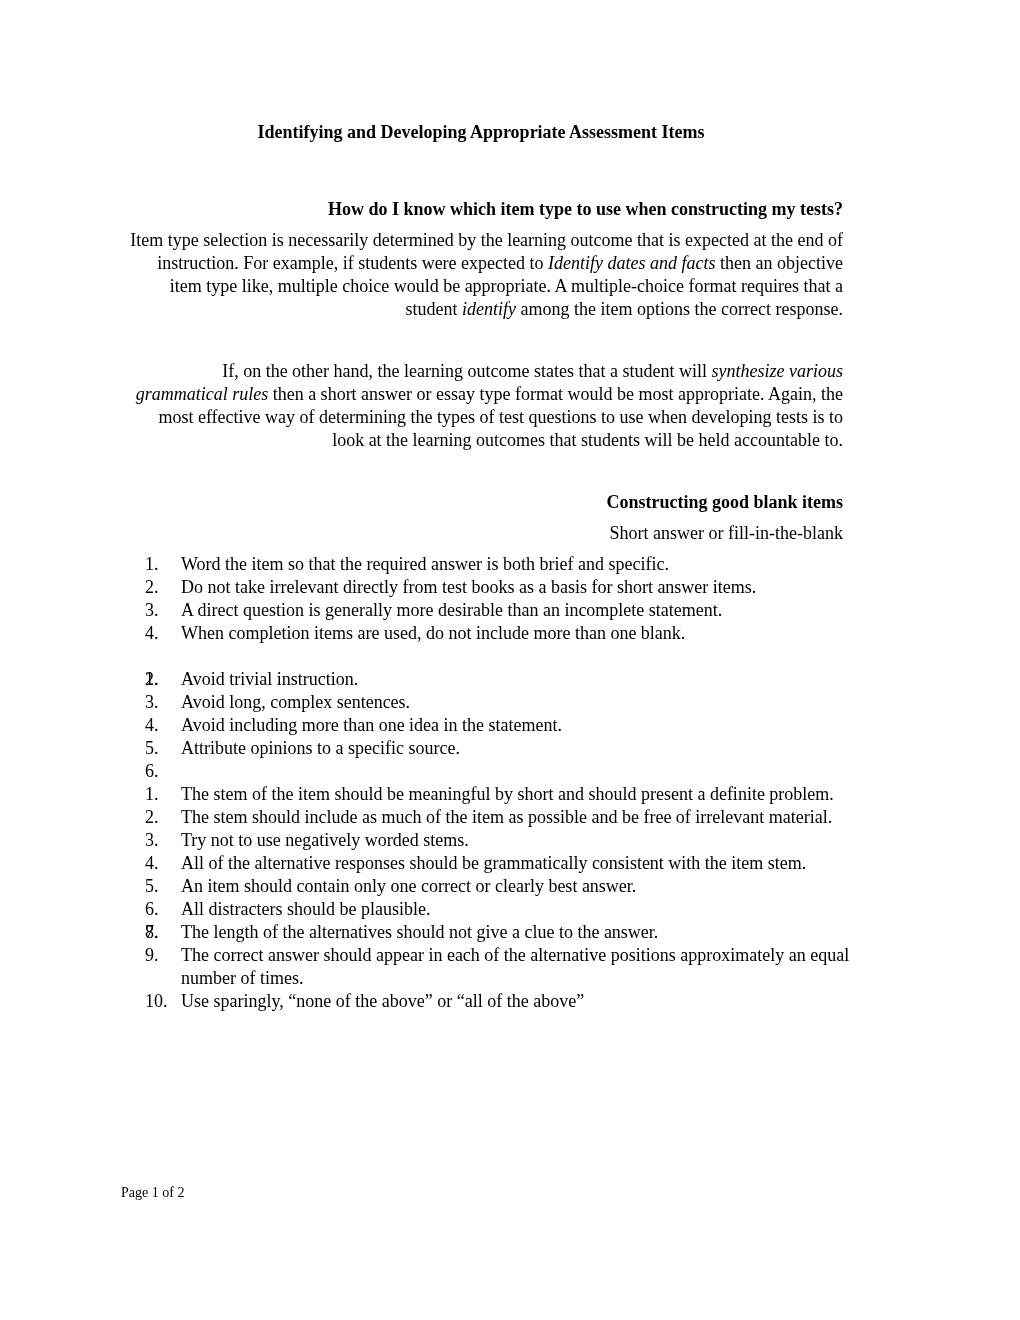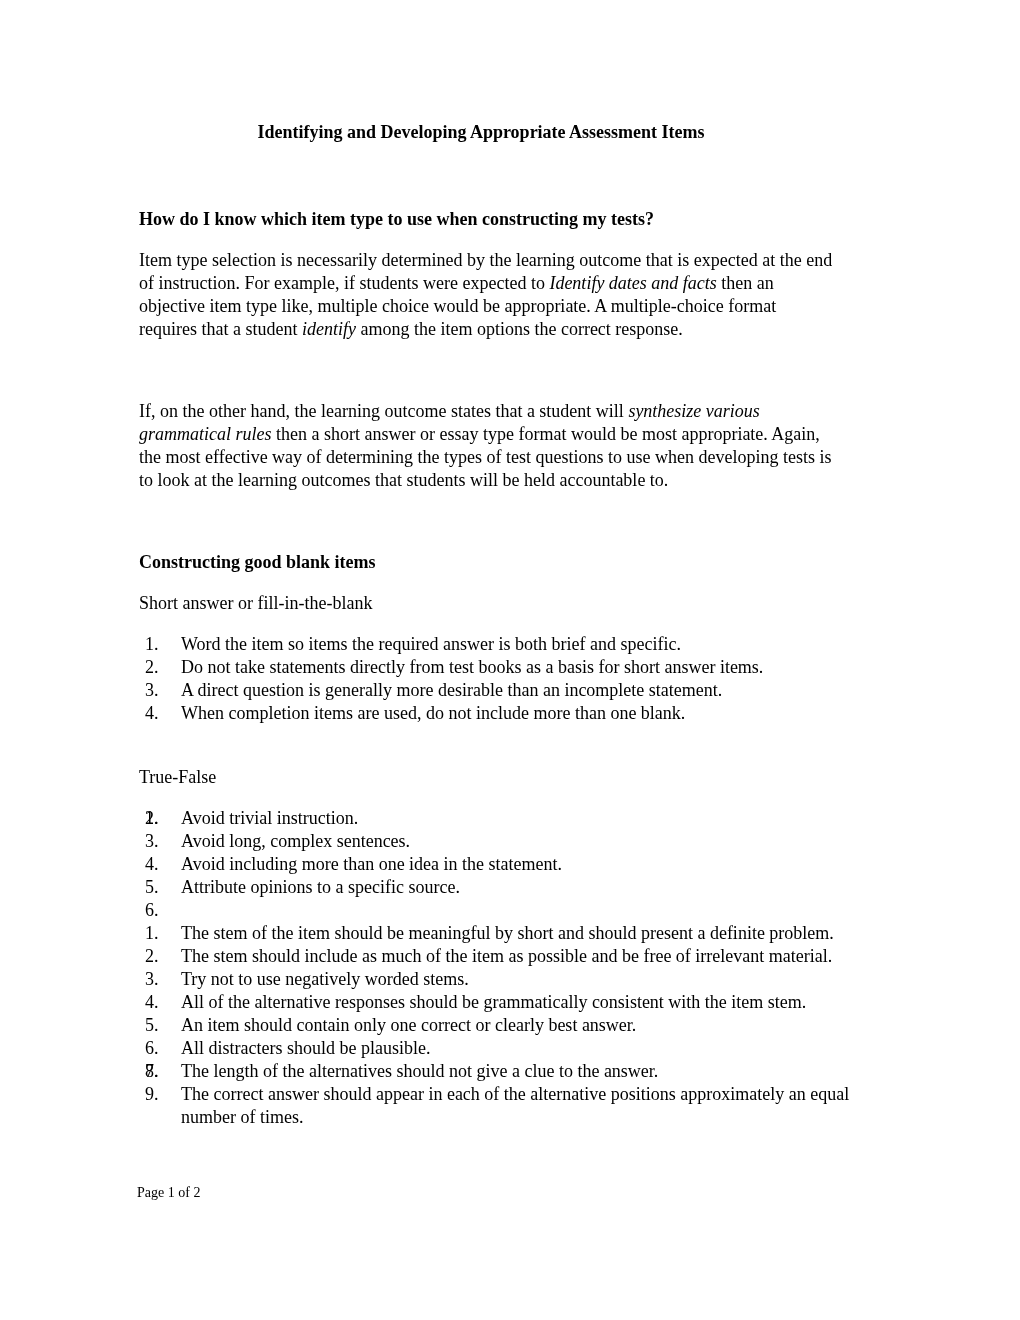--- a/index.html
+++ b/index.html
@@ -33,41 +33,42 @@
     }
     .content {
       position: absolute;
       left: 121px;
       top: 190px;
       width: 730px;
       font-size: 18px;
       line-height: 23px;
     }
     .content p {
-      margin: 18px;
+      margin: 8px;
+      text-align: right;
     }
     .bold { font-weight: bold; }
     .gap { height: 23px; }
     .list {
       margin: 0;
       padding: 0;
       list-style: none;
     }
     .list li {
       position: relative;
       padding-left: 60px;
     }
     .list li .num {
       position: absolute;
       left: 24px;
       top: 0;
     }
     .footer {
       position: absolute;
-      left: 137px;
+      left: 121px;
       top: 1184px;
       font-size: 14px;
       line-height: 18px;
     }
   </style>
 </head>
 <body>
 
 <div class="page">
 
@@ -81,29 +82,28 @@
     <div class="gap"></div>
 
     <p><span>If, on the other hand, the learning outcome states that a student will </span><i>synthesize various grammatical rules</i><span> then a short answer or essay type format would be most appropriate. Again, the most effective way of determining the types of test questions to use when developing tests is to look at the learning outcomes that students will be held accountable to.</span></p>
 
     <div class="gap"></div>
 
     <p class="bold">Constructing good blank items</p>
 
     <p>Short answer or fill-in-the-blank</p>
     <ol class="list">
-      <li><span class="num">1.</span><span>Word the item so items the required answer is both brief and specific.</span></li>
-      <li><span class="num">2.</span><span>Do not take statements directly from test books as a basis for short answer items.</span></li>
+      <li><span class="num">1.</span><span>Word the item so that the required answer is both brief and specific.</span></li>
+      <li><span class="num">2.</span><span>Do not take irrelevant directly from test books as a basis for short answer items.</span></li>
       <li><span class="num">3.</span><span>A direct question is generally more desirable than an incomplete statement.</span></li>
       <li><span class="num">4.</span><span>When completion items are used, do not include more than one blank.</span></li>
     </ol>
 
     <div class="gap"></div>
 
-    <p>True-False</p>
     <ol class="list">
       <li><span class="num">1.</span></li>
       <li><span class="num">2.</span><span>Avoid trivial instruction.</span></li>
       <li><span class="num">3.</span><span>Avoid long, complex sentences.</span></li>
       <li><span class="num">4.</span><span>Avoid including more than one idea in the statement.</span></li>
       <li><span class="num">5.</span><span>Attribute opinions to a specific source.</span></li>
       <li><span class="num">6.</span></li>
     </ol>
 
     <div class="gap"></div>
@@ -111,19 +111,20 @@
     <ol class="list">
       <li><span class="num">1.</span><span>The stem of the item should be meaningful by short and should present a definite problem.</span></li>
       <li><span class="num">2.</span><span>The stem should include as much of the item as possible and be free of irrelevant material.</span></li>
       <li><span class="num">3.</span><span>Try not to use negatively worded stems.</span></li>
       <li><span class="num">4.</span><span>All of the alternative responses should be grammatically consistent with the item stem.</span></li>
       <li><span class="num">5.</span><span>An item should contain only one correct or clearly best answer.</span></li>
       <li><span class="num">6.</span><span>All distracters should be plausible.</span></li>
       <li><span class="num">7.</span></li>
       <li><span class="num">8.</span><span>The length of the alternatives should not give a clue to the answer.</span></li>
       <li><span class="num">9.</span><span>The correct answer should appear in each of the alternative positions approximately an equal number of times.</span></li>
+      <li><span class="num">10.</span><span>Use sparingly, “none of the above” or “all of the above”</span></li>
     </ol>
 
   </div>
 
   <div class="footer">Page 1 of 2</div>
 
 </div>
 
 </body></html>

